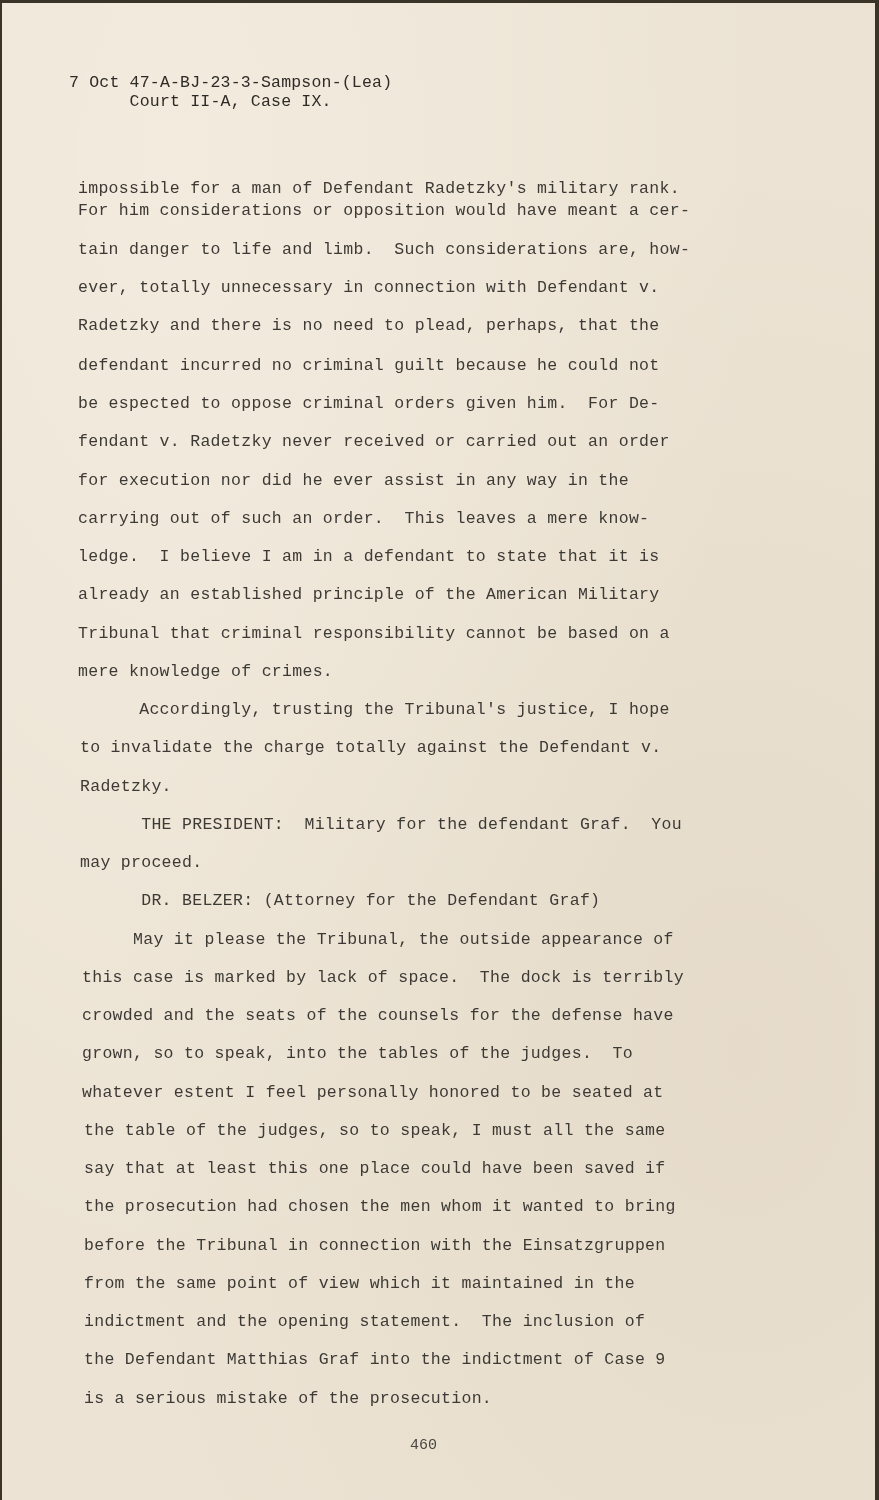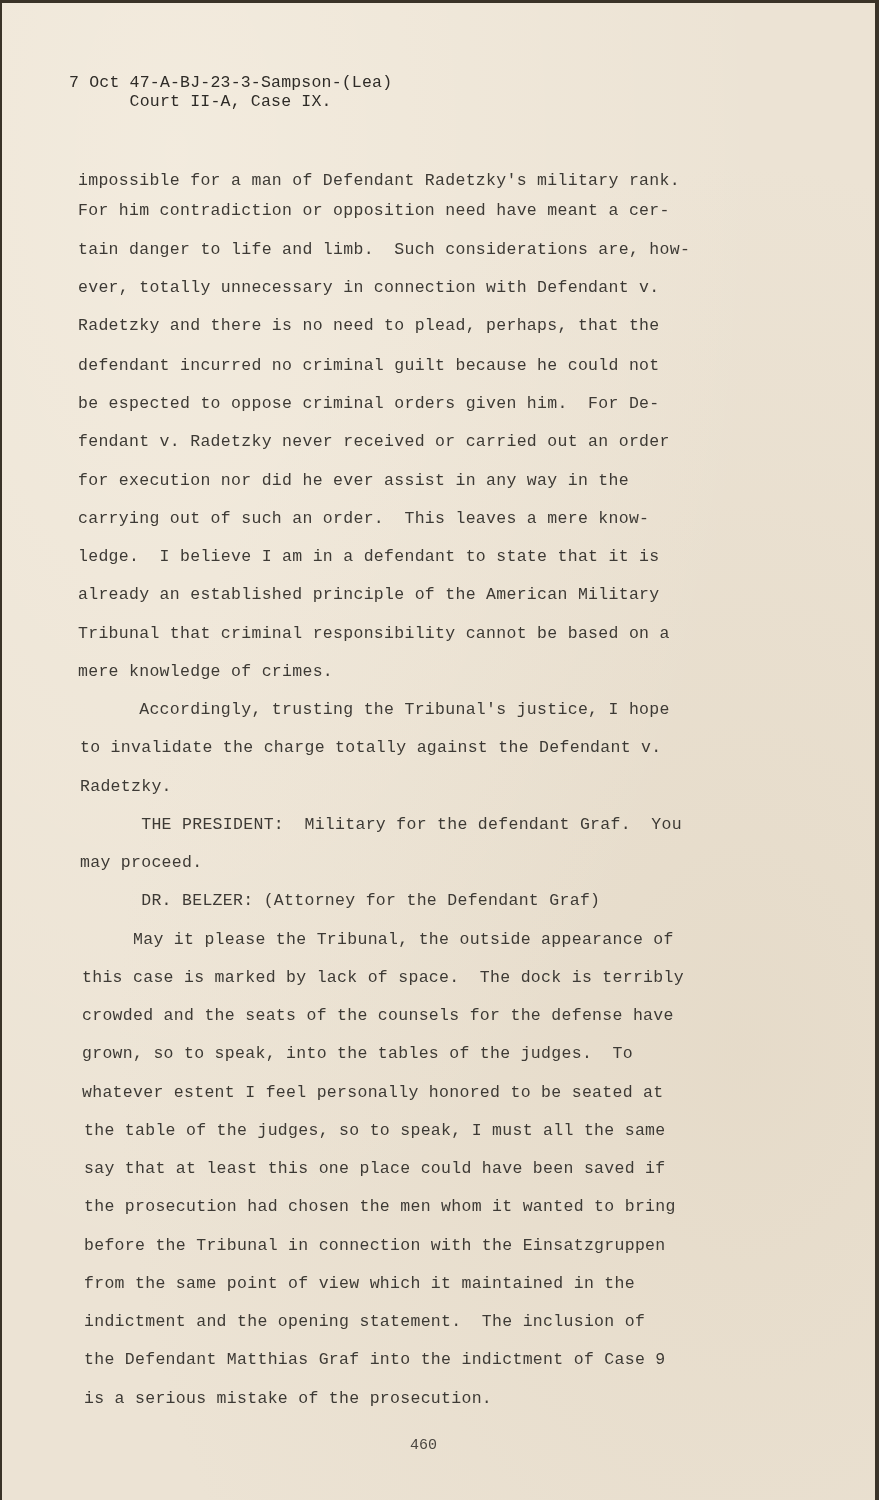--- a/index.html
+++ b/index.html
@@ -58,22 +58,22 @@
 </head>
 <body>
 
 <div class="page">
   <div class="header">
     <div class="line">7 Oct 47-A-BJ-23-3-Sampson-(Lea)</div>
     <div class="line">Court II-A, Case IX.</div>
   </div>
 
   <div class="body-text">
-    <div class="tl" style="top:8px;left:0px">impossible for a man of Defendant Radetzky's military rank.</div>
-    <div class="tl" style="top:38px;left:0px">For him contradiction or opposition need have meant a cer-</div>
+    <div class="tl" style="top:16px;left:0px">impossible for a man of Defendant Radetzky's military rank.</div>
+    <div class="tl" style="top:38px;left:0px">For him considerations or opposition would have meant a cer-</div>
     <div class="tl" style="top:77px;left:0px">tain danger to life and limb.  Such considerations are, how-</div>
     <div class="tl" style="top:115px;left:0px">ever, totally unnecessary in connection with Defendant v.</div>
     <div class="tl" style="top:153px;left:0px">Radetzky and there is no need to plead, perhaps, that the</div>
     <div class="tl" style="top:193px;left:0px">defendant incurred no criminal guilt because he could not</div>
     <div class="tl" style="top:231px;left:0px">be espected to oppose criminal orders given him.  For De-</div>
     <div class="tl" style="top:269px;left:0px">fendant v. Radetzky never received or carried out an order</div>
     <div class="tl" style="top:308px;left:0px">for execution nor did he ever assist in any way in the</div>
     <div class="tl" style="top:346px;left:0px">carrying out of such an order.  This leaves a mere know-</div>
     <div class="tl" style="top:384px;left:0px">ledge.  I believe I am in a defendant to state that it is</div>
     <div class="tl" style="top:422px;left:0px">already an established principle of the American Military</div>

